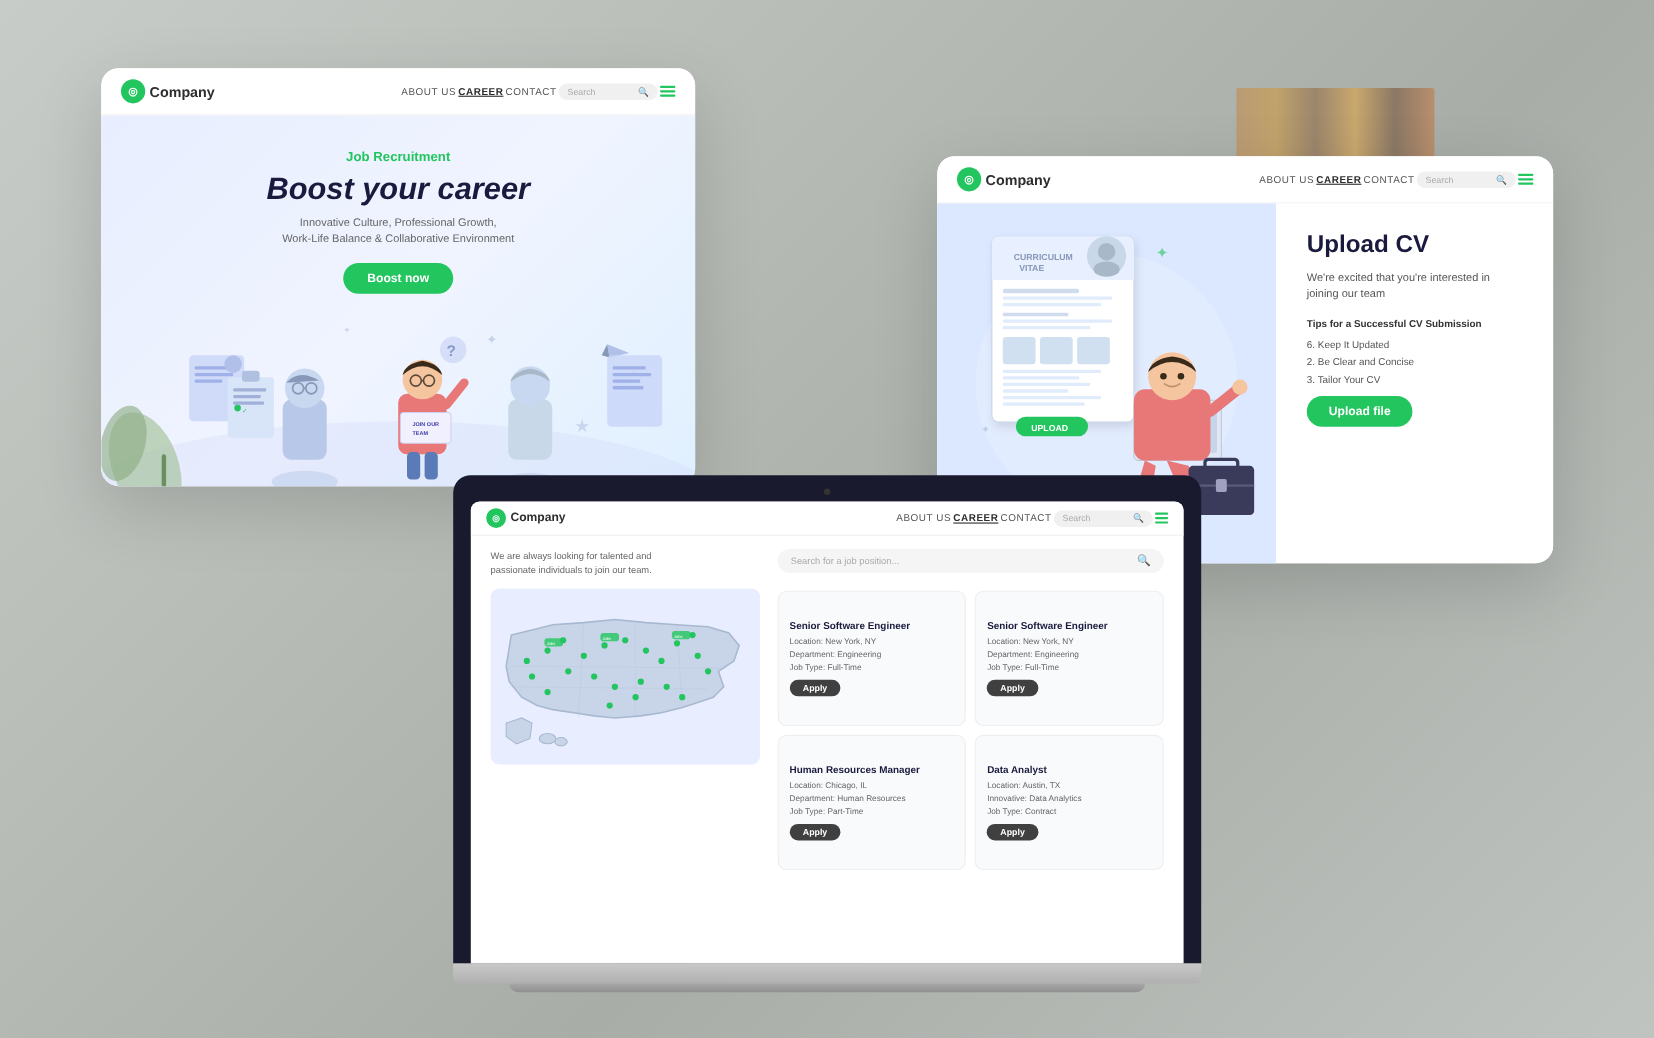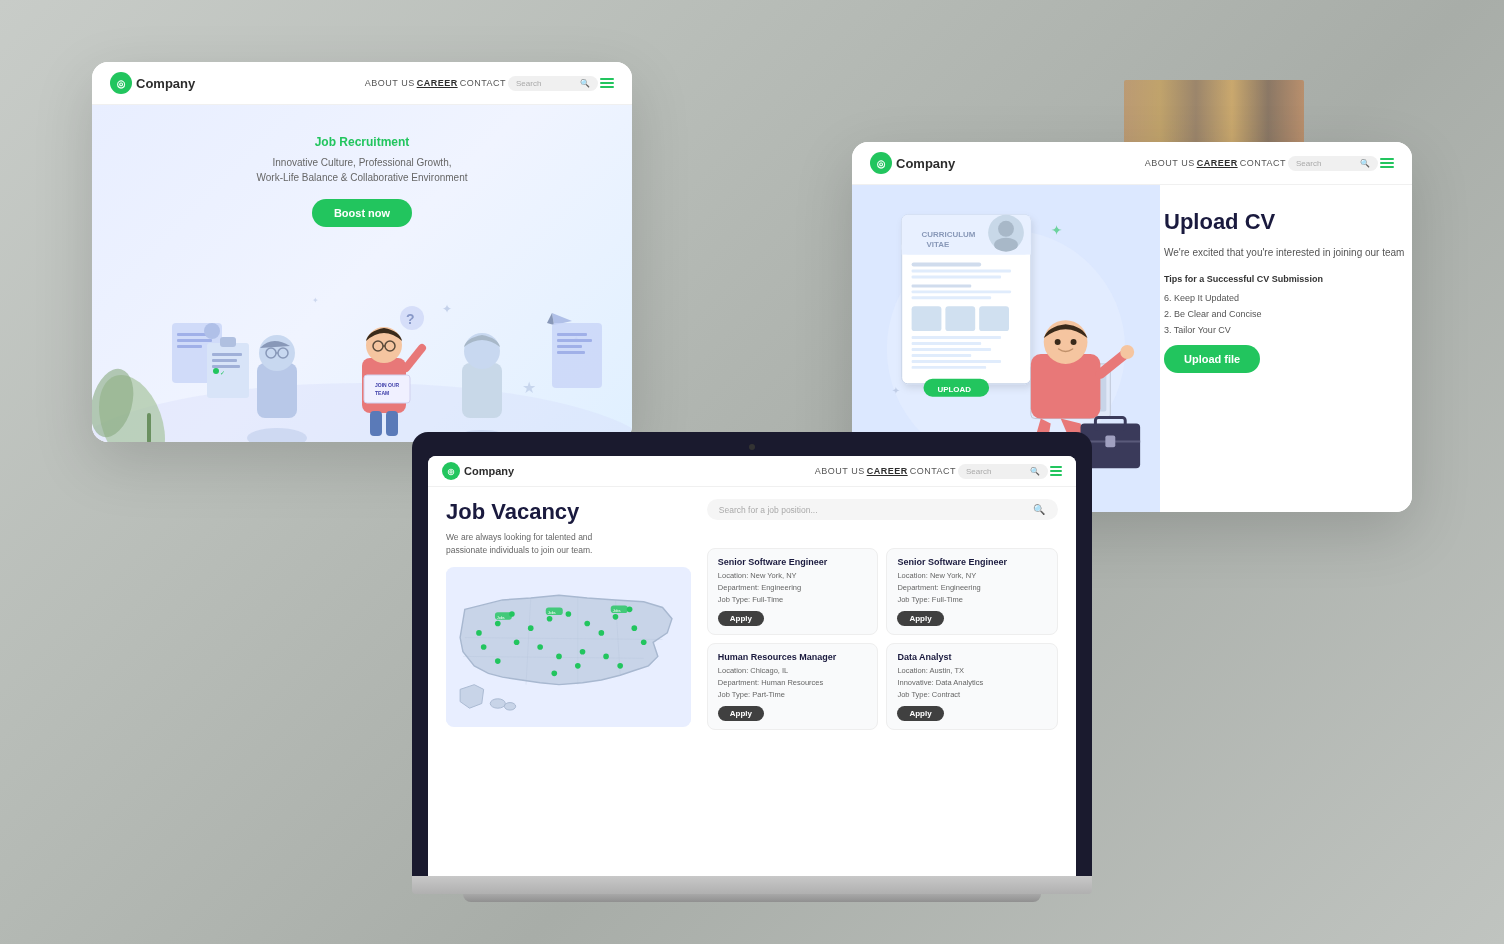--- a/index.html
+++ b/index.html
@@ -270,21 +270,21 @@
 
     .card-2-left {
       width: 55%;
       background: linear-gradient(135deg, #dce8ff 0%, #e8f0ff 100%);
       position: relative;
       overflow: hidden;
     }
 
     .card-2-right {
       width: 45%;
-      padding: 24px 4px;
+      padding: 24px 28px;
       background: #fff;
     }
 
     .upload-title {
       font-size: 22px;
       font-weight: 900;
       color: #1a1a3e;
       margin-bottom: 10px;
     }
 
@@ -363,21 +363,21 @@
       background: #e8eeff;
       border-radius: 8px;
       overflow: hidden;
       position: relative;
     }
 
     .laptop-right {
       flex: 1;
       display: flex;
       flex-direction: column;
-      gap: 24px;
+      gap: 12px;
     }
 
     .search-bar {
       background: #f5f5f5;
       border-radius: 16px;
       padding: 5px 12px;
       display: flex;
       align-items: center;
       gap: 6px;
       font-size: 8.5px;
@@ -387,21 +387,21 @@
 
     .jobs-grid {
       display: grid;
       grid-template-columns: 1fr 1fr;
       gap: 8px;
     }
 
     .job-card {
       background: #f9fafb;
       border-radius: 8px;
-      padding: 8px 10px;
+      padding: 26px 10px;
       border: 1px solid #eee;
     }
 
     .job-title {
       font-size: 9px;
       font-weight: 700;
       color: #1a1a3e;
       margin-bottom: 3px;
     }
 
@@ -457,20 +457,24 @@
             <span></span>
             <span></span>
         </div>
       </div>
     </div>
 
     <div class="card-1-body">
 
       <div class="card-1-text">
         <div class="recruitment-label">Job Recruitment</div>
+        <div class="hero-title">
+          <span>Boost your</span>
+          <span style="font-style:italic;">career</span>
+        </div>
         <div class="hero-subtitle">
           <span>Innovative Culture, Professional Growth,</span><br>
           <span>Work-Life Balance &amp; Collaborative Environment</span>
         </div>
         <button class="apply-btn">Boost now</button>
       </div>
 
       <div class="card-1-figures">
         <svg viewBox="0 0 540 180" width="540" height="180">
 
@@ -701,21 +705,20 @@
               <span style="width:12px;height:2px;background:#22c55e;display:block;border-radius:1px"></span>
               <span style="width:12px;height:2px;background:#22c55e;display:block;border-radius:1px"></span>
               <span style="width:12px;height:2px;background:#22c55e;display:block;border-radius:1px"></span>
             </div>
           </div>
         </div>
 
         <div class="laptop-body">
 
           <div class="laptop-left">
-            <div class="job-vacancy-title">Job Vacancy</div>
             <div class="job-desc">
               <span>We are always looking for talented and</span><br>
               <span>passionate individuals to join our team.</span>
             </div>
             <div class="map-placeholder">
               <svg viewBox="0 0 260 160" width="100%" height="100%" class="map-svg">
                 <rect width="260" height="160" fill="#e8eeff"></rect>
 
                 <path d="M20,40 L40,35 L60,30 L90,28 L120,25 L150,28 L180,30 L210,32 L230,38 L240,50 L235,65 L220,75 L225,90 L215,100 L200,105 L185,110 L165,115 L145,118 L120,120 L100,118 L80,115 L60,112 L45,108 L30,100 L18,85 L15,70 L20,40Z" fill="#c8d4e8" stroke="#a8b8d0" stroke-width="1.5"></path>
 

